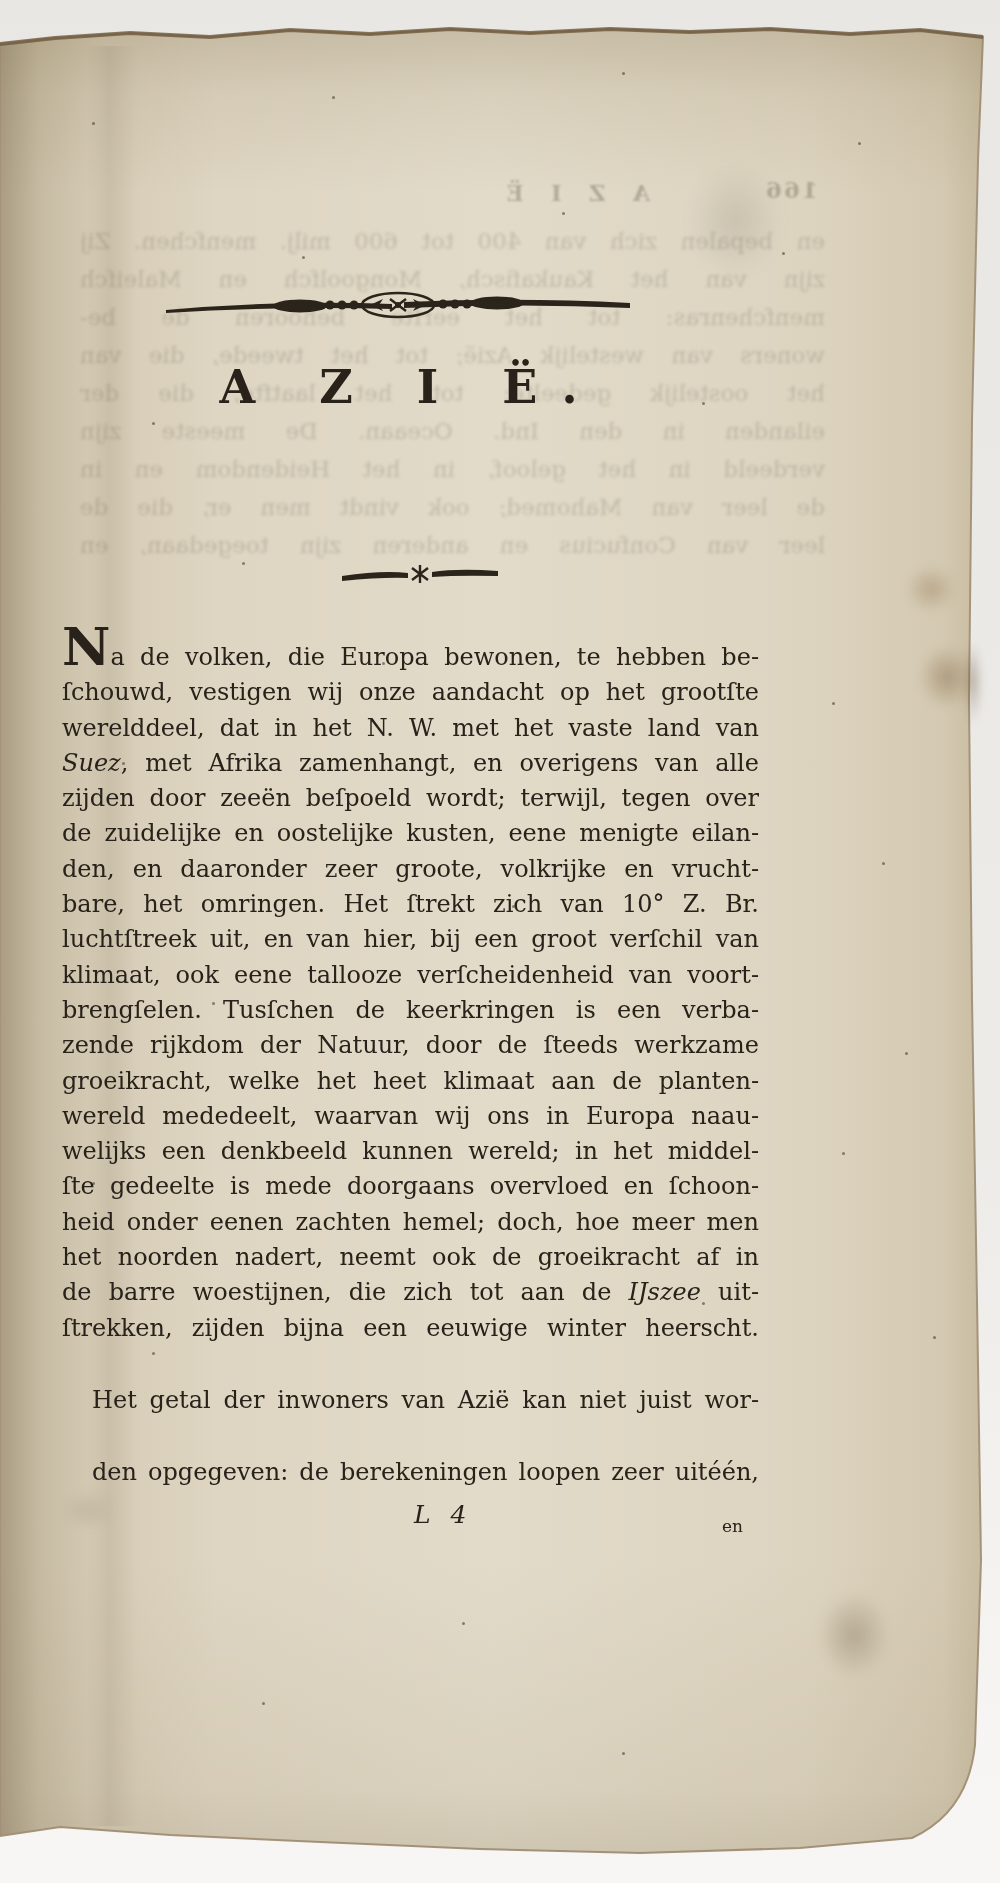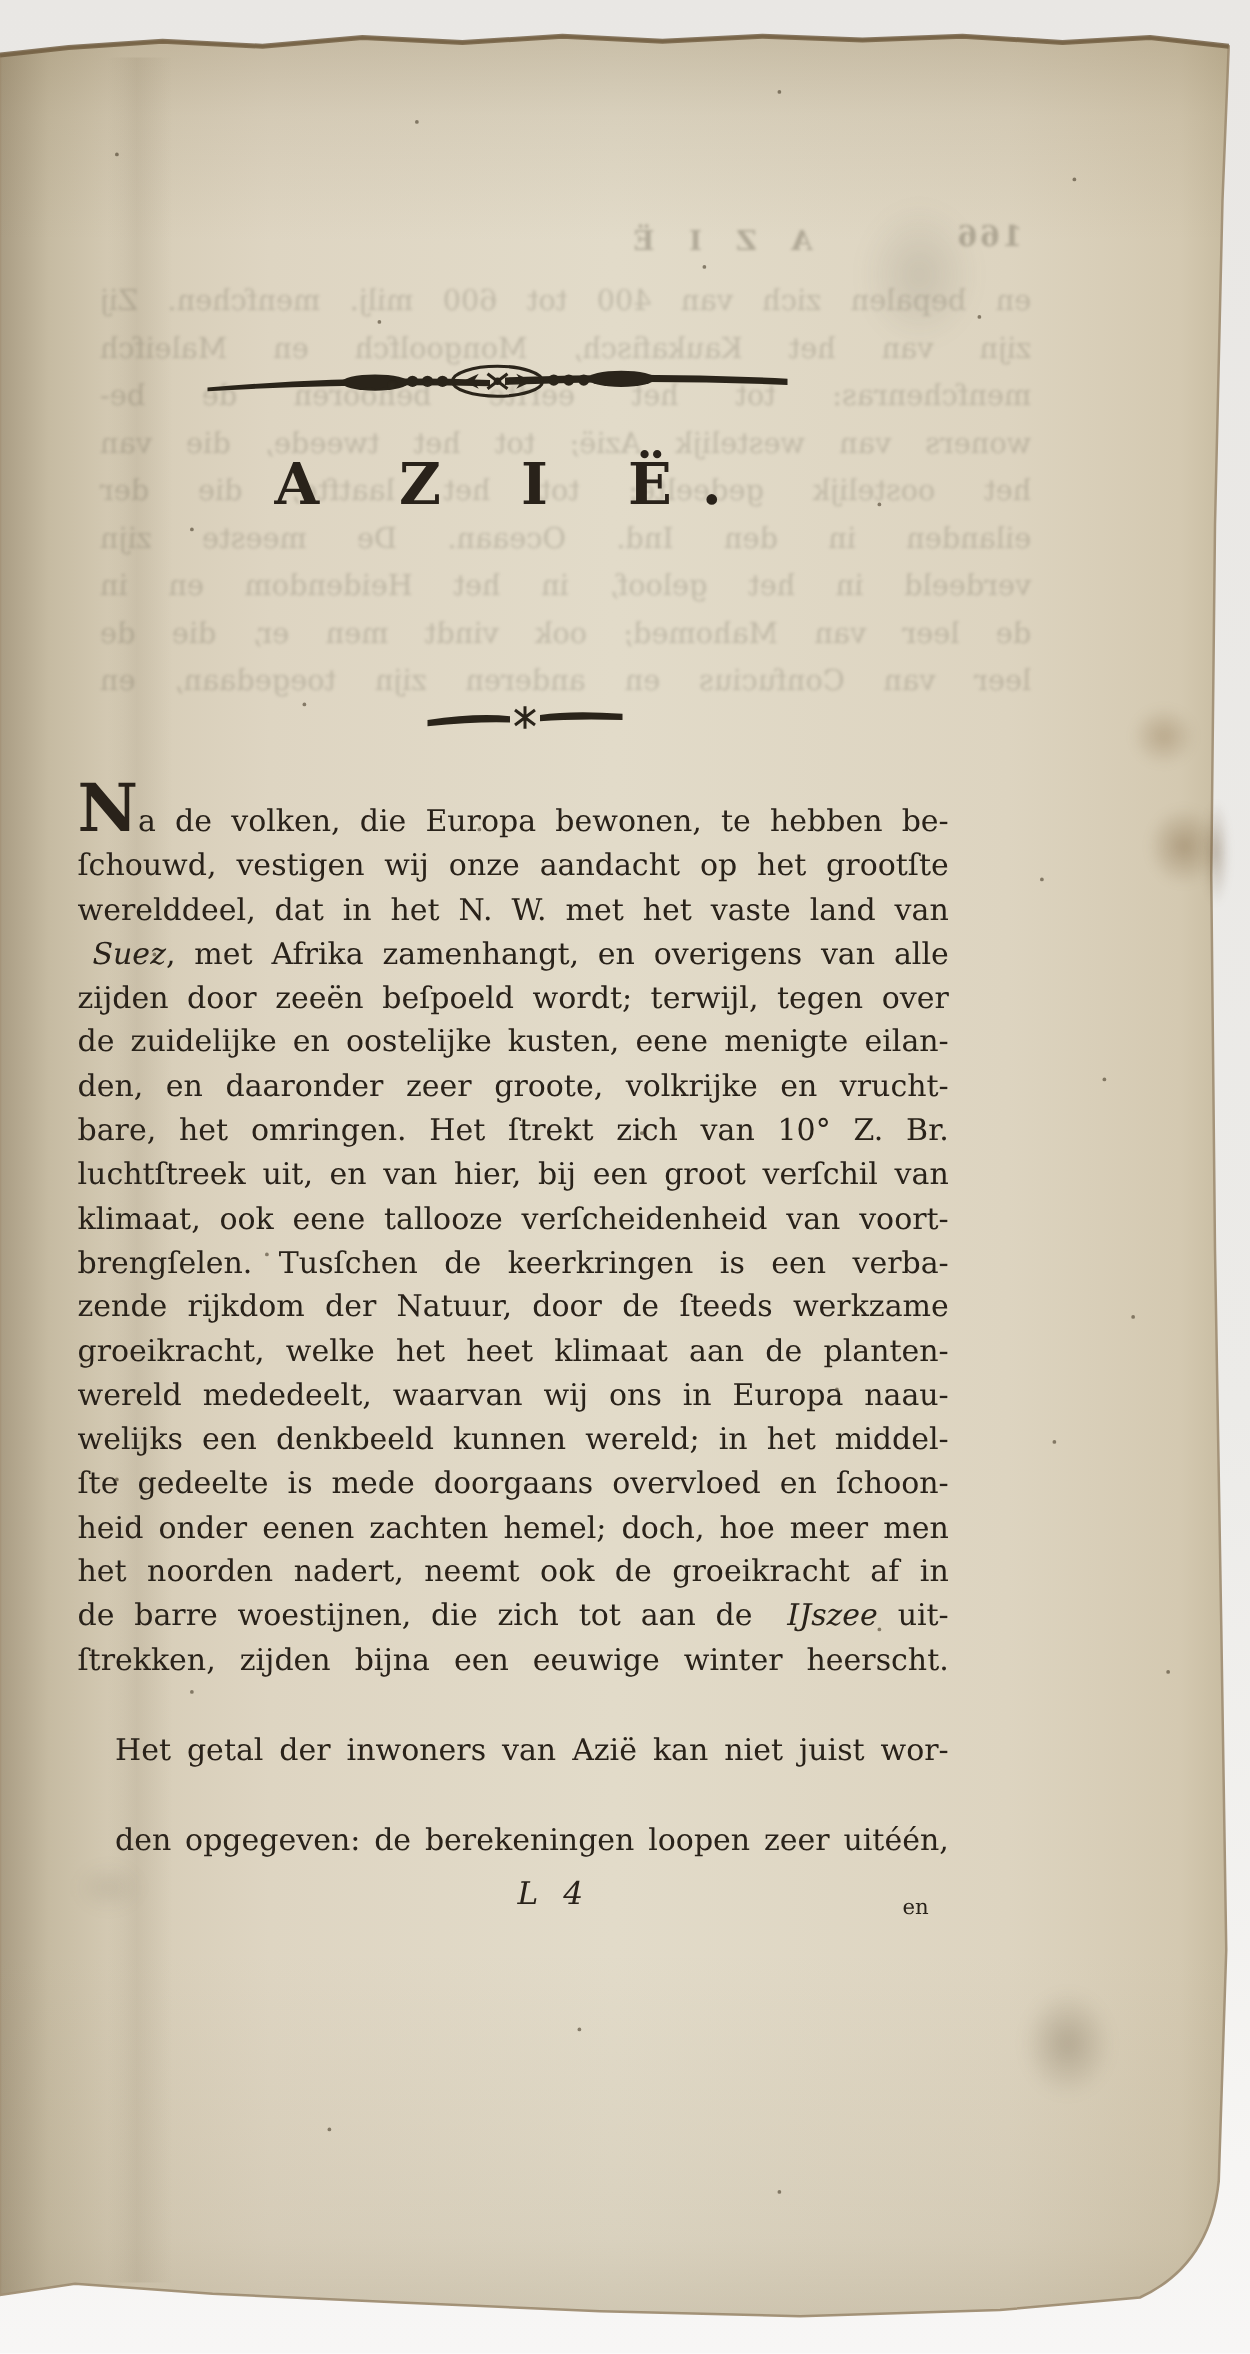--- a/index.html
+++ b/index.html
@@ -34,21 +34,21 @@
   }
   .body-lines{
     position:absolute;left:62px;top:640px;width:697px;
     font-size:24px;line-height:35.3px;color:#29221a;
   }
   .body-lines .line{
     text-align:justify;text-align-last:justify;
     height:35.3px;white-space:nowrap;
   }
   .body-lines .line.indent{padding-left:30px;margin-top:37px;}
-  .body-lines .it{font-style:italic;margin-left:12px;}
+  .body-lines .it{font-style:italic;}
   .body-lines .dropcap{font-size:53px;line-height:0;font-weight:bold;}
   .sig-row{
     position:absolute;left:62px;top:1500px;width:697px;height:60px;
     font-size:25px;color:#29221a;
   }
   .sig-mark{position:absolute;left:352px;top:0;letter-spacing:6px;font-style:italic;}
   .catchword{position:absolute;right:16px;top:16px;font-size:17px;}
   
   .stain{position:absolute;border-radius:50%;pointer-events:none;}
   .speck{position:absolute;width:3px;height:3px;border-radius:50%;

